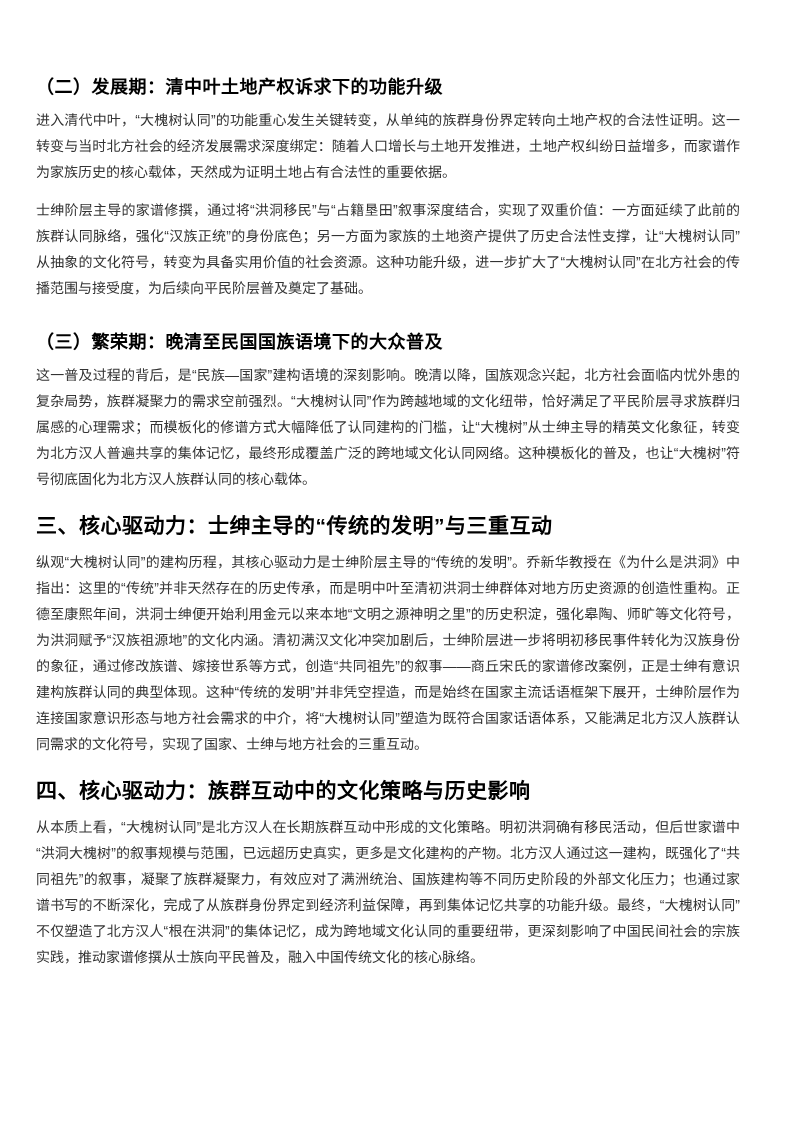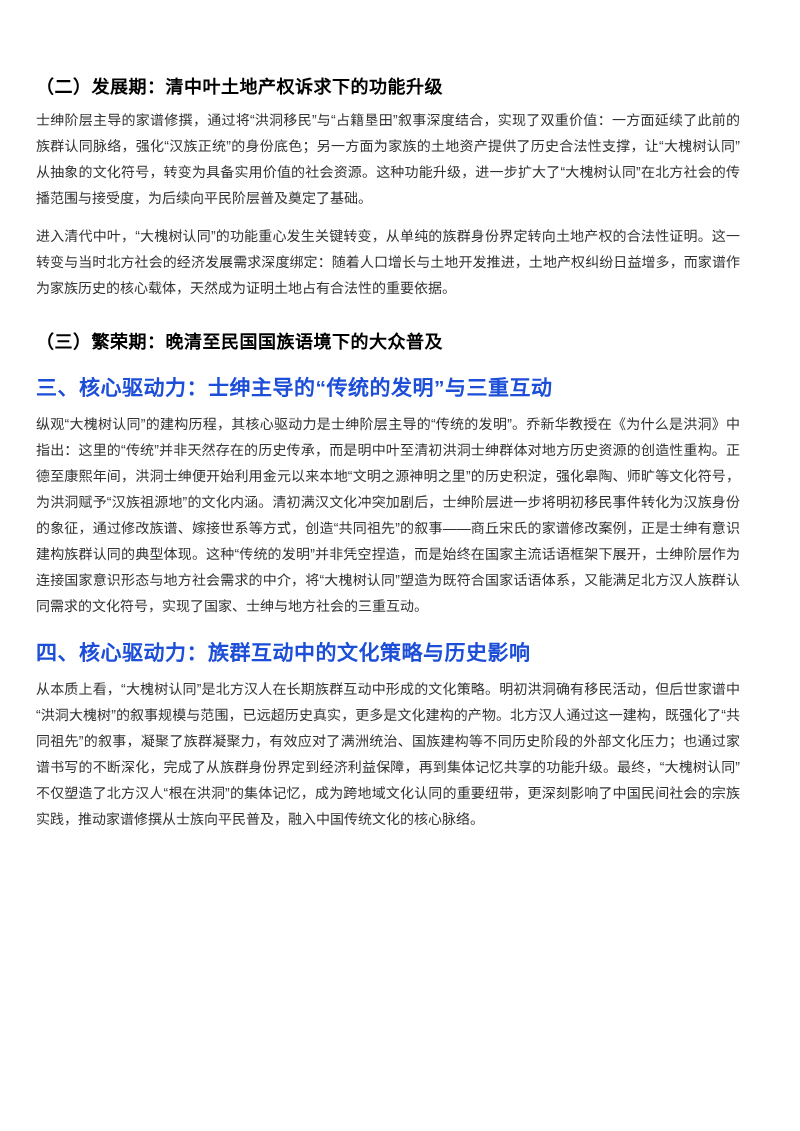--- a/index.html
+++ b/index.html
@@ -29,42 +29,43 @@
     margin: 30px 0 8px 0;
     letter-spacing: 0.5px;
   }
   .doc h2:first-child {
     margin-top: 0;
   }
   .doc h1 {
     font-size: 21px;
     line-height: 27px;
     font-weight: bold;
-    color: #1d4ed8;
+    color: #000000;
     margin: 20px 0 10px 0;
     letter-spacing: 0.5px;
   }
   .doc p {
     font-size: 14px;
     line-height: 26px;
     margin: 0 0 12px 0;
     text-align: justify;
     word-break: break-all;
   }
 </style>
 </head>
 <body>
 
 <article class="doc">
 
   <h2>（二）发展期：清中叶土地产权诉求下的功能升级</h2>
+  <p>进入清代中叶，“大槐树认同”的功能重心发生关键转变，从单纯的族群身份界定转向土地产权的合法性证明。这一转变与当时北方社会的经济发展需求深度绑定：随着人口增长与土地开发推进，土地产权纠纷日益增多，而家谱作为家族历史的核心载体，天然成为证明土地占有合法性的重要依据。</p>
   <p>士绅阶层主导的家谱修撰，通过将“洪洞移民”与“占籍垦田”叙事深度结合，实现了双重价值：一方面延续了此前的族群认同脉络，强化“汉族正统”的身份底色；另一方面为家族的土地资产提供了历史合法性支撑，让“大槐树认同”从抽象的文化符号，转变为具备实用价值的社会资源。这种功能升级，进一步扩大了“大槐树认同”在北方社会的传播范围与接受度，为后续向平民阶层普及奠定了基础。</p>
-  <p>进入清代中叶，“大槐树认同”的功能重心发生关键转变，从单纯的族群身份界定转向土地产权的合法性证明。这一转变与当时北方社会的经济发展需求深度绑定：随着人口增长与土地开发推进，土地产权纠纷日益增多，而家谱作为家族历史的核心载体，天然成为证明土地占有合法性的重要依据。</p>
 
   <h2>（三）繁荣期：晚清至民国国族语境下的大众普及</h2>
+  <p>这一普及过程的背后，是“民族—国家”建构语境的深刻影响。晚清以降，国族观念兴起，北方社会面临内忧外患的复杂局势，族群凝聚力的需求空前强烈。“大槐树认同”作为跨越地域的文化纽带，恰好满足了平民阶层寻求族群归属感的心理需求；而模板化的修谱方式大幅降低了认同建构的门槛，让“大槐树”从士绅主导的精英文化象征，转变为北方汉人普遍共享的集体记忆，最终形成覆盖广泛的跨地域文化认同网络。这种模板化的普及，也让“大槐树”符号彻底固化为北方汉人族群认同的核心载体。</p>
 
   <h1>三、核心驱动力：士绅主导的“传统的发明”与三重互动</h1>
   <p>纵观“大槐树认同”的建构历程，其核心驱动力是士绅阶层主导的“传统的发明”。乔新华教授在《为什么是洪洞》中指出：这里的“传统”并非天然存在的历史传承，而是明中叶至清初洪洞士绅群体对地方历史资源的创造性重构。正德至康熙年间，洪洞士绅便开始利用金元以来本地“文明之源神明之里”的历史积淀，强化皋陶、师旷等文化符号，为洪洞赋予“汉族祖源地”的文化内涵。清初满汉文化冲突加剧后，士绅阶层进一步将明初移民事件转化为汉族身份的象征，通过修改族谱、嫁接世系等方式，创造“共同祖先”的叙事——商丘宋氏的家谱修改案例，正是士绅有意识建构族群认同的典型体现。这种“传统的发明”并非凭空捏造，而是始终在国家主流话语框架下展开，士绅阶层作为连接国家意识形态与地方社会需求的中介，将“大槐树认同”塑造为既符合国家话语体系，又能满足北方汉人族群认同需求的文化符号，实现了国家、士绅与地方社会的三重互动。</p>
 
   <h1>四、核心驱动力：族群互动中的文化策略与历史影响</h1>
   <p>从本质上看，“大槐树认同”是北方汉人在长期族群互动中形成的文化策略。明初洪洞确有移民活动，但后世家谱中“洪洞大槐树”的叙事规模与范围，已远超历史真实，更多是文化建构的产物。北方汉人通过这一建构，既强化了“共同祖先”的叙事，凝聚了族群凝聚力，有效应对了满洲统治、国族建构等不同历史阶段的外部文化压力；也通过家谱书写的不断深化，完成了从族群身份界定到经济利益保障，再到集体记忆共享的功能升级。最终，“大槐树认同”不仅塑造了北方汉人“根在洪洞”的集体记忆，成为跨地域文化认同的重要纽带，更深刻影响了中国民间社会的宗族实践，推动家谱修撰从士族向平民普及，融入中国传统文化的核心脉络。</p>
 
 </article>
 
 </body></html>

